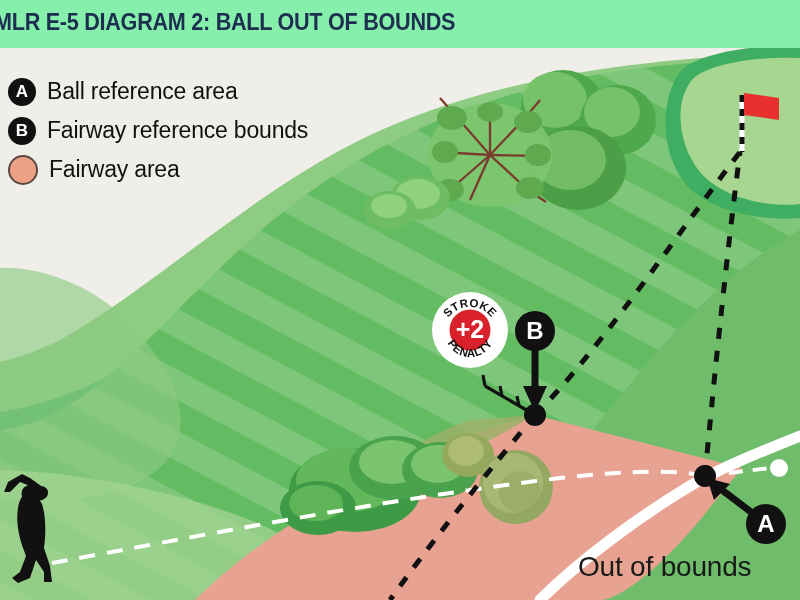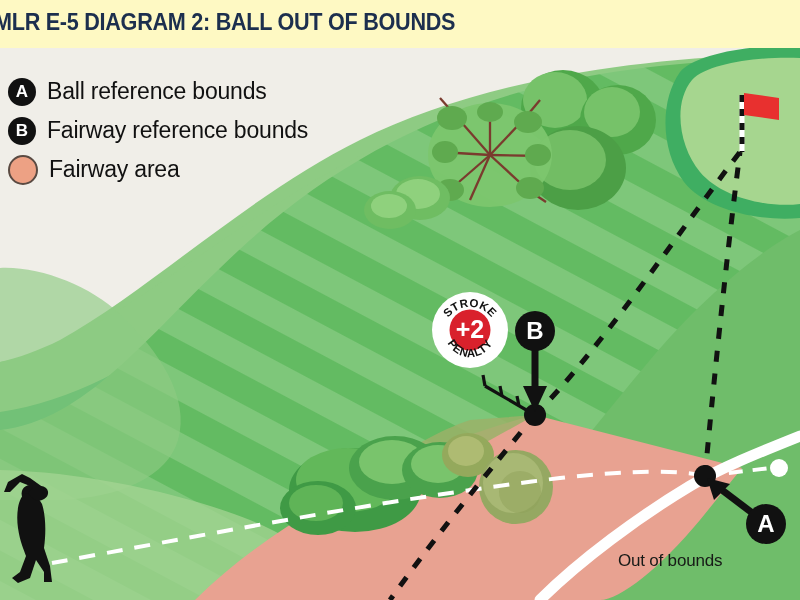--- a/index.html
+++ b/index.html
@@ -7,21 +7,21 @@
     width:800px;height:600px;overflow:hidden;
     background:#ffffff;
     font-family:"Liberation Sans",sans-serif;
   }
   #stage{position:relative;width:800px;height:600px;overflow:hidden;}
   #scene{position:absolute;inset:0;width:800px;height:600px;display:block;}
 
   
   .header-band{
     position:absolute;left:0;top:0;width:800px;height:48px;
-    background:#fef9c3;
+    background:#86efac;
     z-index:6;
   }
   .header-title{
     position:absolute;left:-6px;top:9px;
     font-family:"Liberation Sans",sans-serif;
     font-weight:bold;
     font-size:23px;
     letter-spacing:-0.3px;
     color:#1c2f4e;
     white-space:nowrap;
@@ -57,27 +57,26 @@
   .legend-label{
     font-size:23px;
     color:#111111;
     white-space:nowrap;
     letter-spacing:-0.2px;
   }
 
   
   .oob-label{
     position:absolute;left:578px;top:551px;
-    font-size:17px;
+    font-size:28px;
     color:#171a17;
     font-family:"Liberation Sans",sans-serif;
     white-space:nowrap;
     z-index:5;
     letter-spacing:-0.2px;
-    margin-left:40px;
   }
 
   
   .pt-badge{
     position:absolute;
     width:40px;height:40px;border-radius:50%;
     background:#111111;color:#ffffff;
     font-weight:bold;font-size:24px;
     display:flex;align-items:center;justify-content:center;
     z-index:5;
@@ -275,21 +274,21 @@
     </g>
   </svg>
 
   <div class="header-band">
     <div class="header-title">MLR E-5 DIAGRAM 2:  BALL OUT OF BOUNDS</div>
   </div>
 
   <div class="legend">
     <div class="legend-row">
       <div class="legend-badge">A</div>
-      <div class="legend-label">Ball reference bounds</div>
+      <div class="legend-label">Ball reference area</div>
     </div>
     <div class="legend-row">
       <div class="legend-badge">B</div>
       <div class="legend-label">Fairway reference bounds</div>
     </div>
     <div class="legend-row">
       <div class="legend-badge relief"></div>
       <div class="legend-label">Fairway area</div>
     </div>
   </div>

